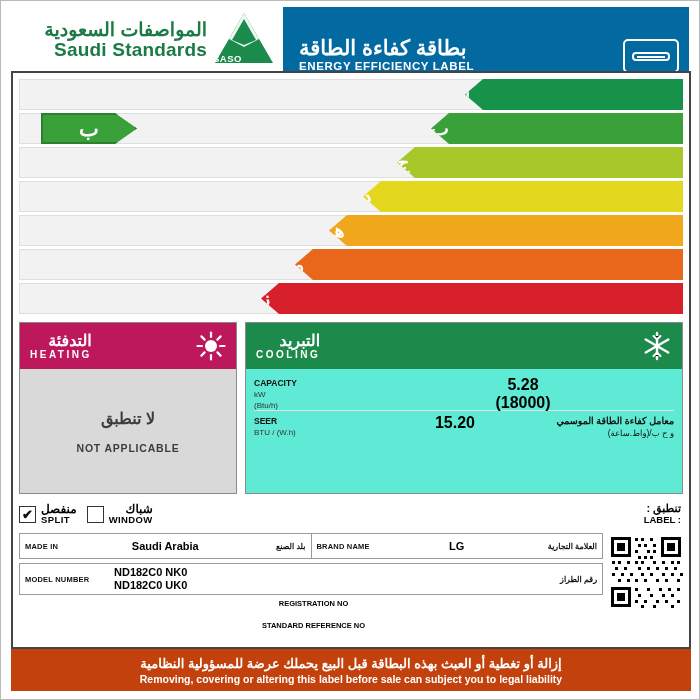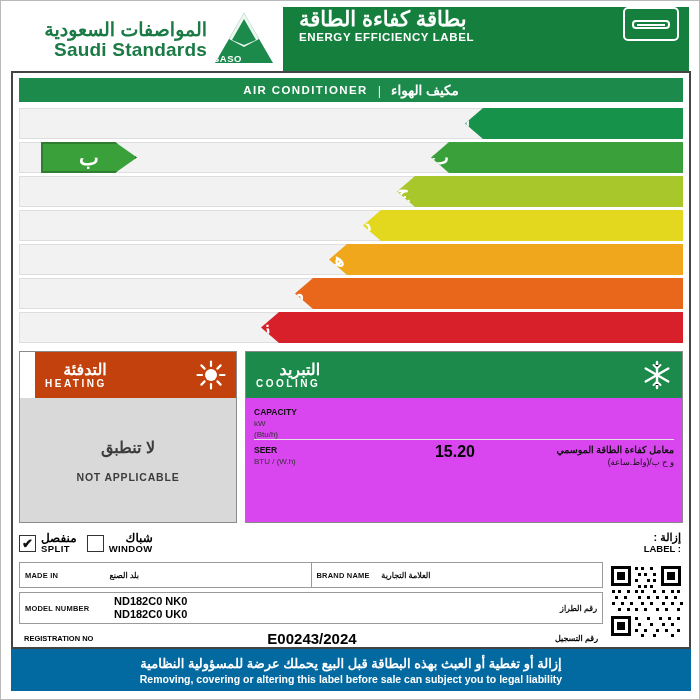--- a/index.html
+++ b/index.html
@@ -53,24 +53,24 @@
     display: flex; align-items: flex-end; justify-content: flex-start;
   }
   .saso-logo svg { position: absolute; top: 0; left: 0; }
   .saso-logo .word {
     position: relative;
     font-size: 9.5px; font-weight: bold; color: #ffffff;
     margin-bottom: 5px; letter-spacing: .5px;
   }
   .header-right {
     flex: 1;
-    background: #15803d;
+    background: #0369a1;
     color: #fff;
     display: flex;
-    align-items: flex-start;
+    align-items: flex-end;
     justify-content: space-between;
     padding: 0 10px 0 16px;
   }
   .hr-text { text-align: left; line-height: 1.15; }
   .hr-text .ar { font-size: 21px; font-weight: bold; direction: rtl; }
   .hr-text .en { font-size: 11.5px; font-weight: bold; letter-spacing: .6px; }
   .ac-icon {
     width: 56px; height: 34px;
     border: 2px solid #fff;
     border-radius: 5px;
@@ -146,37 +146,37 @@
   .panel { border: 1px solid #8a8a8a; }
   .panel.heating { flex: 0 0 218px; }
   .panel.cooling { flex: 1; }
   .panel-head {
     height: 46px;
     background: #1b8a4b;
     color: #fff;
     display: flex; align-items: center; justify-content: space-between;
     padding: 0 10px;
   }
-  .panel.heating .panel-head { background: #c2410c; margin-left: 15px; }
+  .panel.heating .panel-head { background: #be185d; }
   .panel-head .txt { text-align: right; line-height: 1.1; direction: rtl; }
   .panel-head .txt .ar { font-size: 16px; font-weight: bold; }
   .panel-head .txt .en { font-size: 10px; font-weight: bold; letter-spacing: 2.5px; direction: ltr; }
   .sun, .flake { width: 30px; height: 30px; }
 
   .panel.heating .body {
     height: 124px;
     background: #d9d9d9;
     display: flex; flex-direction: column;
     align-items: center; justify-content: center;
     gap: 14px;
   }
   .panel.heating .body .ar { font-size: 16px; font-weight: bold; color: #3c3c3c; direction: rtl; }
   .panel.heating .body .en { font-size: 10.5px; font-weight: bold; color: #3c3c3c; letter-spacing: .8px; }
 
-  .panel.cooling .body { height: 124px; background: #d946ef; padding: 4px 8px; }
+  .panel.cooling .body { height: 124px; background: #5eead4; padding: 4px 8px; }
   .spec {
     display: flex; align-items: flex-start;
     height: 38px;
     border-bottom: 1px solid #e2e2e2;
   }
   .spec:last-child { border-bottom: none; }
   .spec .en {
     flex: 0 0 118px;
     font-size: 8.5px; font-weight: bold; color: #111;
     line-height: 1.25; padding-top: 5px;
@@ -245,39 +245,39 @@
     font-size: 8px; font-weight: bold; color: #111; padding-right: 5px;
   }
   .brow.split { padding: 0; }
   .half { flex: 1; display: flex; align-items: center; height: 100%; }
   .half + .half { border-left: 1px solid #9a9a9a; }
   .half .en { flex: 0 0 62px; font-size: 7.5px; font-weight: bold; padding-left: 5px; }
   .half .val { flex: 1; text-align: center; font-size: 11px; font-weight: bold; }
   .half .ar { flex: 0 0 62px; text-align: right; direction: rtl; font-size: 8px; font-weight: bold; padding-right: 5px; }
 
   .plainrow {
-    display: flex; align-items: center; height: 20px; margin-bottom: 2px;
+    display: flex; align-items: center; height: 20px; margin-bottom: 2px; flex-direction: column;
   }
   .plainrow .en { flex: 0 0 120px; font-size: 7.5px; font-weight: bold; padding-left: 5px; }
   .plainrow .val { flex: 1; text-align: center; font-size: 15px; font-weight: bold; }
   .plainrow .ar { flex: 0 0 118px; text-align: right; direction: rtl; font-size: 8px; font-weight: bold; padding-right: 5px; }
 
   .qr {
     flex: 0 0 74px;
     width: 74px; height: 74px;
     margin-top: 2px;
   }
   .qr svg { display: block; }
 
   
   .footer {
     position: absolute;
     left: 10px; bottom: 8px;
     width: 680px; height: 42px;
-    background: #0369a1;
+    background: #c2410c;
     color: #fff;
     display: flex; flex-direction: column;
     align-items: center; justify-content: center;
     gap: 2px;
   }
   .footer .ar { font-size: 13px; font-weight: bold; direction: rtl; }
   .footer .en { font-size: 10.5px; font-weight: bold; }
 </style>
 </head>
 <body>
@@ -305,25 +305,20 @@
         <div class="en">ENERGY EFFICIENCY LABEL</div>
       </div>
       <div class="ac-icon">
         <div class="bar"></div>
       </div>
     </div>
   </div>
 
   <div class="frame">
 
-    <div class="typebar">
-      <span class="en">AIR CONDITIONER</span>
-      <span class="sep">|</span>
-      <span class="ar">مكيف الهواء</span>
-    </div>
 
     <div class="scale">
       <div class="row">
         <div class="track"></div>
         <div class="arrow" style="width:218px;background:#17924a;">أ</div>
       </div>
       <div class="row">
         <div class="track"></div>
         <div class="arrow" style="width:252px;background:#3aa03a;">ب</div>
         <div class="pointer">ب</div>
@@ -399,20 +394,21 @@
               </g>
             </svg>
           </div>
         </div>
         <div class="body">
 
           <div class="spec">
             <div class="en">
               CAPACITY<br><span class="unit">kW<br>(Btu/h)</span>
             </div>
+            <div class="val">5.28<br>(18000)</div>
           </div>
 
           <div class="spec">
             <div class="en">
               SEER<br><span class="unit">BTU / (W.h)</span>
             </div>
             <div class="val">15.20</div>
             <div class="ar">
               معامل كفاءة الطاقة الموسمي<br><span class="unit">و ح ب/(واط.ساعة)</span>
             </div>
@@ -433,35 +429,37 @@
       </div>
       <div class="opt">
         <div class="cb empty">✔</div>
         <div class="lbl">
           <span class="ar">شباك</span>
           <span class="en">WINDOW</span>
         </div>
       </div>
       <div class="spacer"></div>
       <div class="typelabel">
-        <span class="ar">إزالة :</span>
+        <span class="ar">تنطبق :</span>
         <span class="en">LABEL :</span>
       </div>
     </div>
 
     <div class="bottom">
       <div class="binfo">
 
         <div class="brow split">
           <div class="half">
             <span class="en">MADE IN</span>
+            <span class="val">Saudi Arabia</span>
             <span class="ar">بلد الصنع</span>
           </div>
           <div class="half">
             <span class="en">BRAND NAME</span>
+            <span class="val">LG</span>
             <span class="ar">العلامة التجارية</span>
           </div>
         </div>
 
         <div class="brow tall">
           <span class="en">MODEL NUMBER</span>
           <span class="val">ND182C0 NK0<br>ND182C0 UK0</span>
           <span class="ar">رقم الطراز</span>
         </div>
 

